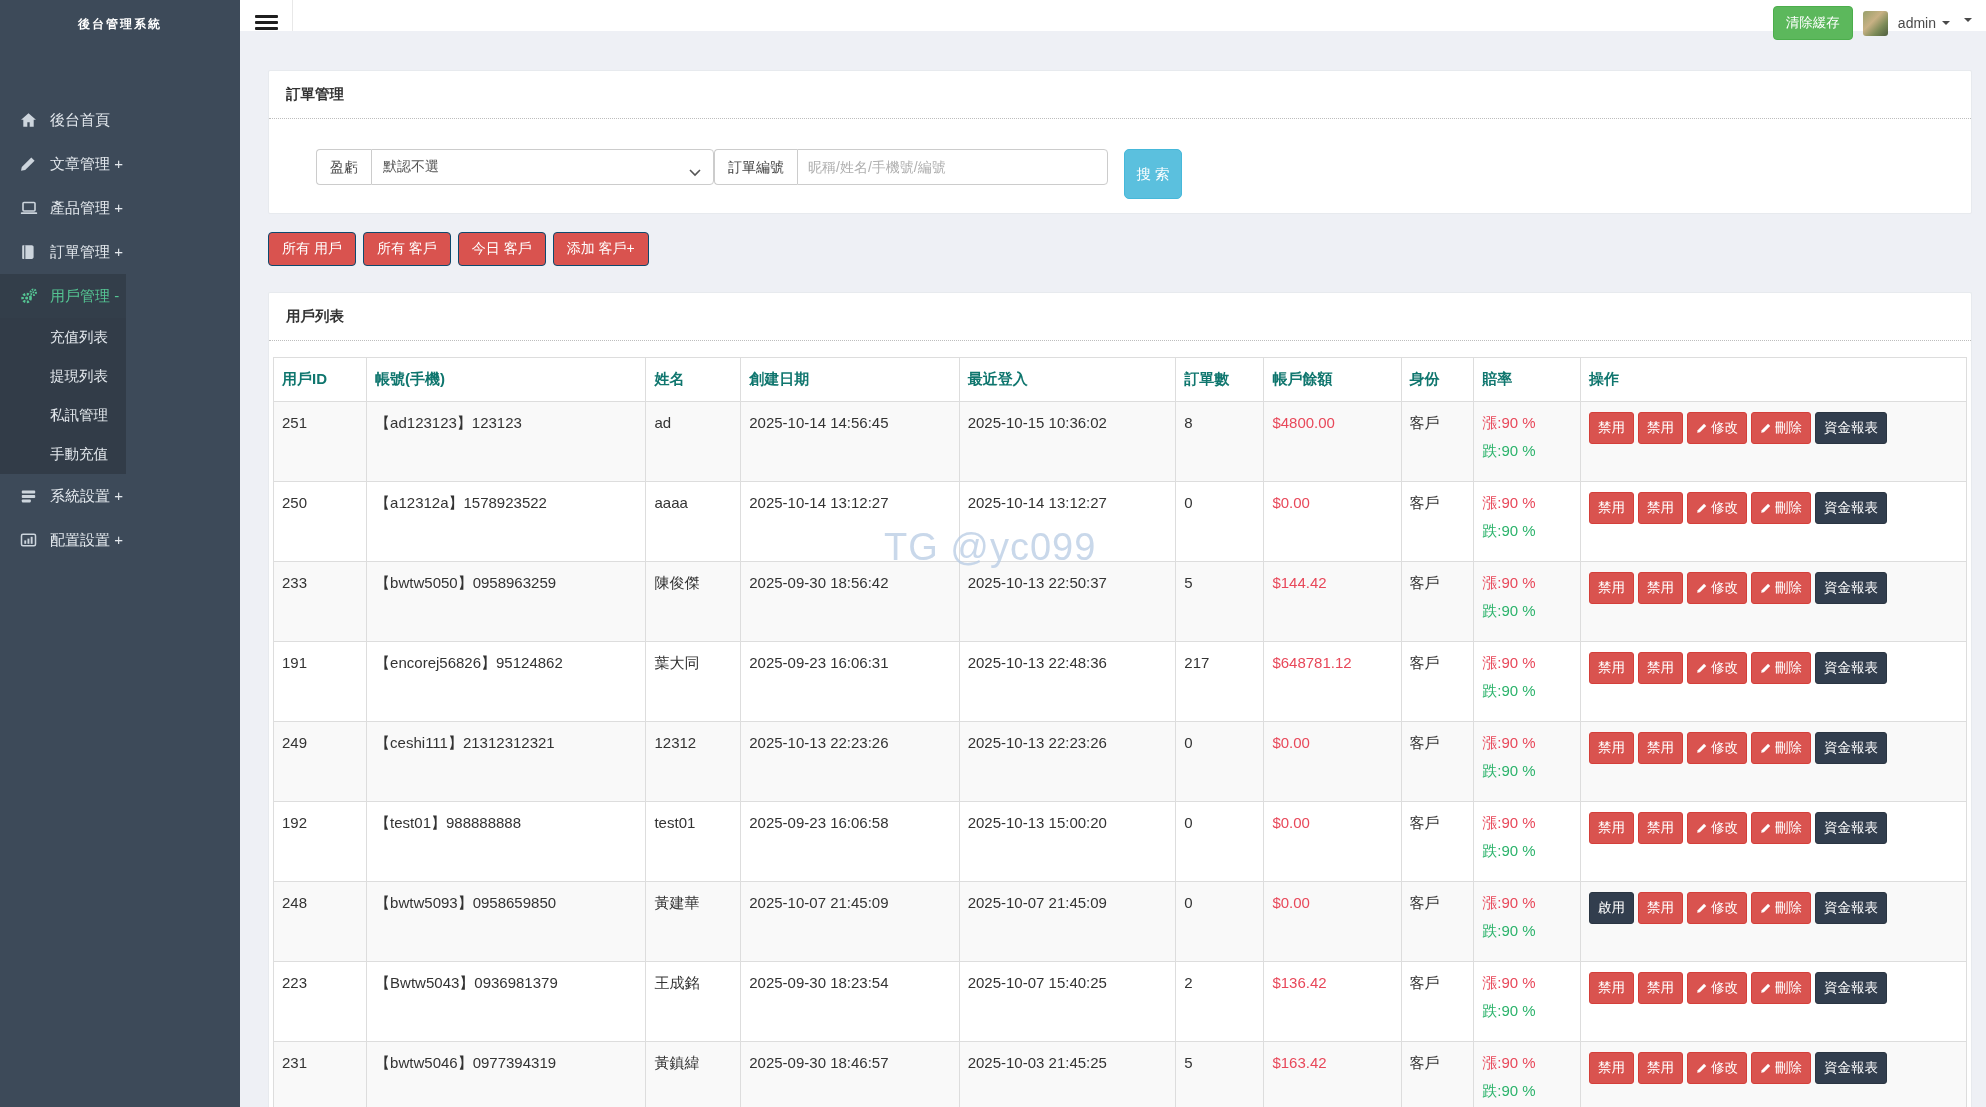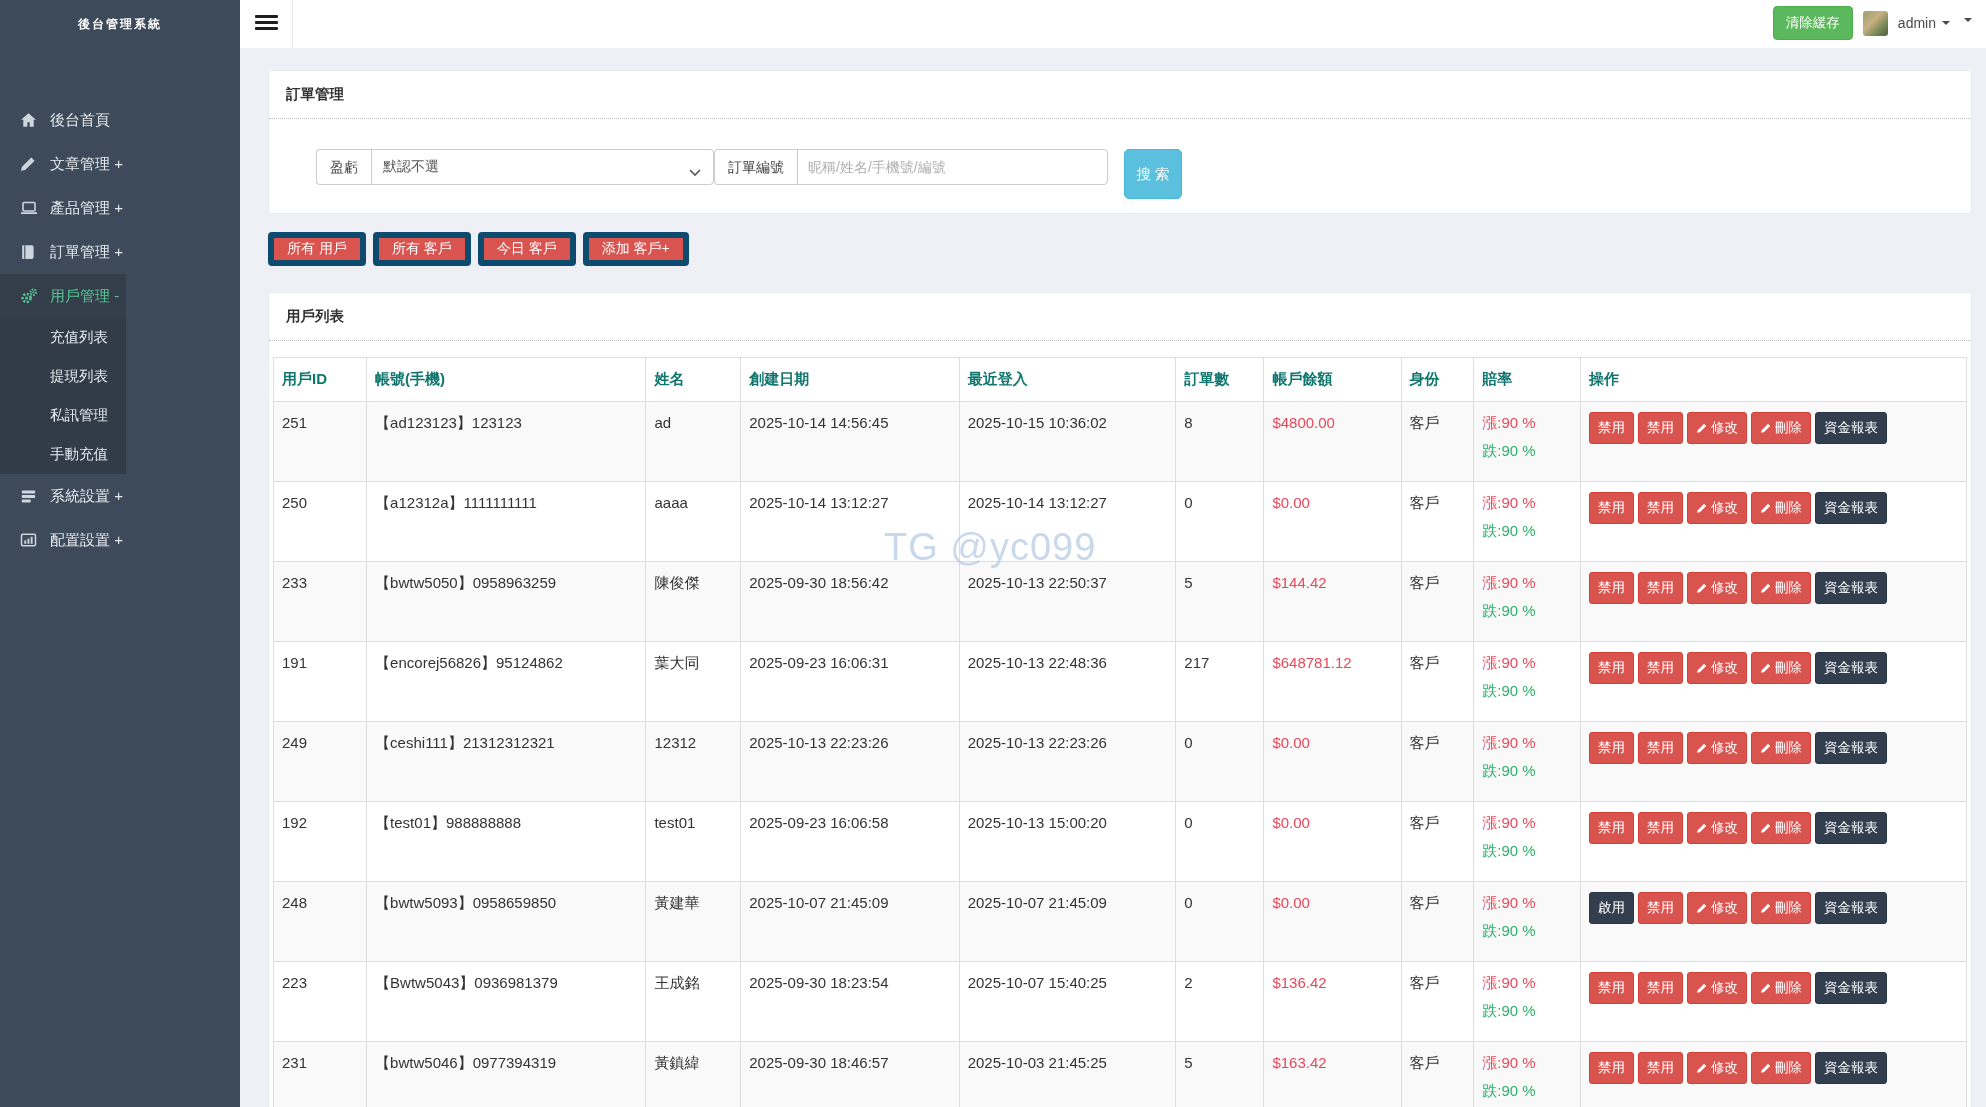--- a/index.html
+++ b/index.html
@@ -36,21 +36,21 @@
   .sub-item {
     height: 39px; line-height: 39px; padding-left: 50px;
     font-size: 14.5px; color: #e4e9ee; cursor: pointer;
   }
   .sub-item.active {
     background: linear-gradient(90deg, #2a333e 0px, #2a333e 126px, rgba(0,0,0,0) 126px);
     color: #55c493;
   }
   
   .topbar {
-    position: absolute; left: 240px; top: 0; right: 0; height: 48px;
+    position: absolute; left: 240px; top: 0; right: 0; height: 31px;
     background: #ffffff; z-index: 4;
   }
   .topbar .vdivider {
     position: absolute; left: 52px; top: 0; bottom: 0; width: 1px; background: #e8e8e8;
   }
   .hamburger { position: absolute; left: 15px; top: 15px; width: 23px; cursor: pointer; }
   .hamburger span { display: block; height: 3px; background: #1f1f1f; margin-bottom: 3px; border-radius: 1px; }
   .topbar-right {
     position: absolute; right: 14px; top: 0; height: 46px;
     display: flex; align-items: center; gap: 10px;
@@ -101,21 +101,21 @@
   }
   .ig-select .sel-caret { position: absolute; right: 12px; top: 14px; }
   .btn-search {
     margin-left: 16px; width: 58px; height: 50px; background: #5bc0de; color: #fff;
     border: 1px solid #46b8da; border-radius: 5px; font-size: 14.5px; cursor: pointer;
     font-family: inherit; white-space: nowrap; padding: 0 6px;
   }
   
   .btn-row { margin-top: 18px; display: flex; gap: 7px; }
   .qbtn {
-    background: #d9534f; color: #fff; border: 6px solid #0c4a6e; border-radius: 4px;
+    background: #d9534f; color: #fff; border: 1px solid #0c4a6e; border-radius: 4px;
     padding: 0 13px; height: 34px; font-size: 14px; cursor: pointer; font-family: inherit;
     white-space: nowrap;
   }
   
   .table-panel { margin-top: 26px; border-bottom: none; }
   .table-wrap { padding: 16px 4px 4px 4px; }
   table { width: 100%; border-collapse: collapse; table-layout: fixed; }
   th, td { border: 1px solid #ddd; text-align: left; }
   th { padding: 12px 8px; font-size: 15px; font-weight: bold; color: #0f766e; background: #fff; }
   td { padding: 12px 8px; font-size: 15px; color: #333; vertical-align: top; }
@@ -331,21 +331,21 @@
                     <path d="M11.7 1.2l3.1 3.1-9.2 9.2-3.9.8.8-3.9z" fill="#fff"></path>
                   </svg>
                   <span>刪除</span>
                 </button><button class="btn btn-dark">
                   <span>資金報表</span>
                 </button></td>
   </tr>
 
   <tr>
     <td>250</td>
-    <td>【a12312a】1111111111</td>
+    <td>【a12312a】1578923522</td>
     <td>aaaa</td>
     <td>2025-10-14 13:12:27</td>
     <td>2025-10-14 13:12:27</td>
     <td>0</td>
     <td class="balance">$0.00</td>
     <td>客戶</td>
     <td>
       <div class="rise">漲:90 %</div>
       <div class="fall">跌:90 %</div>
     </td>

